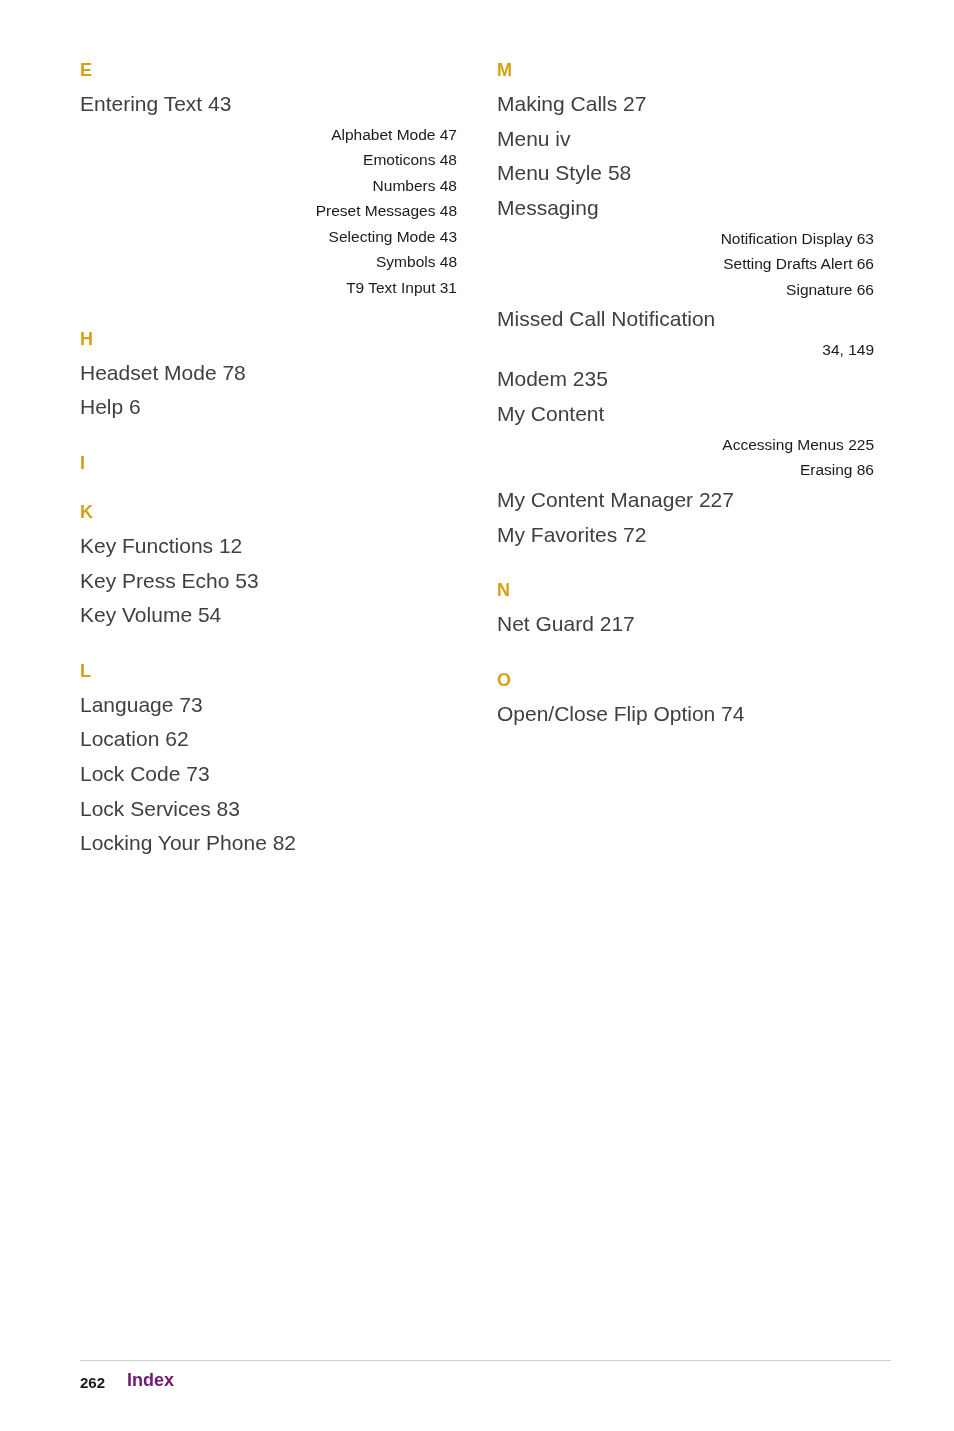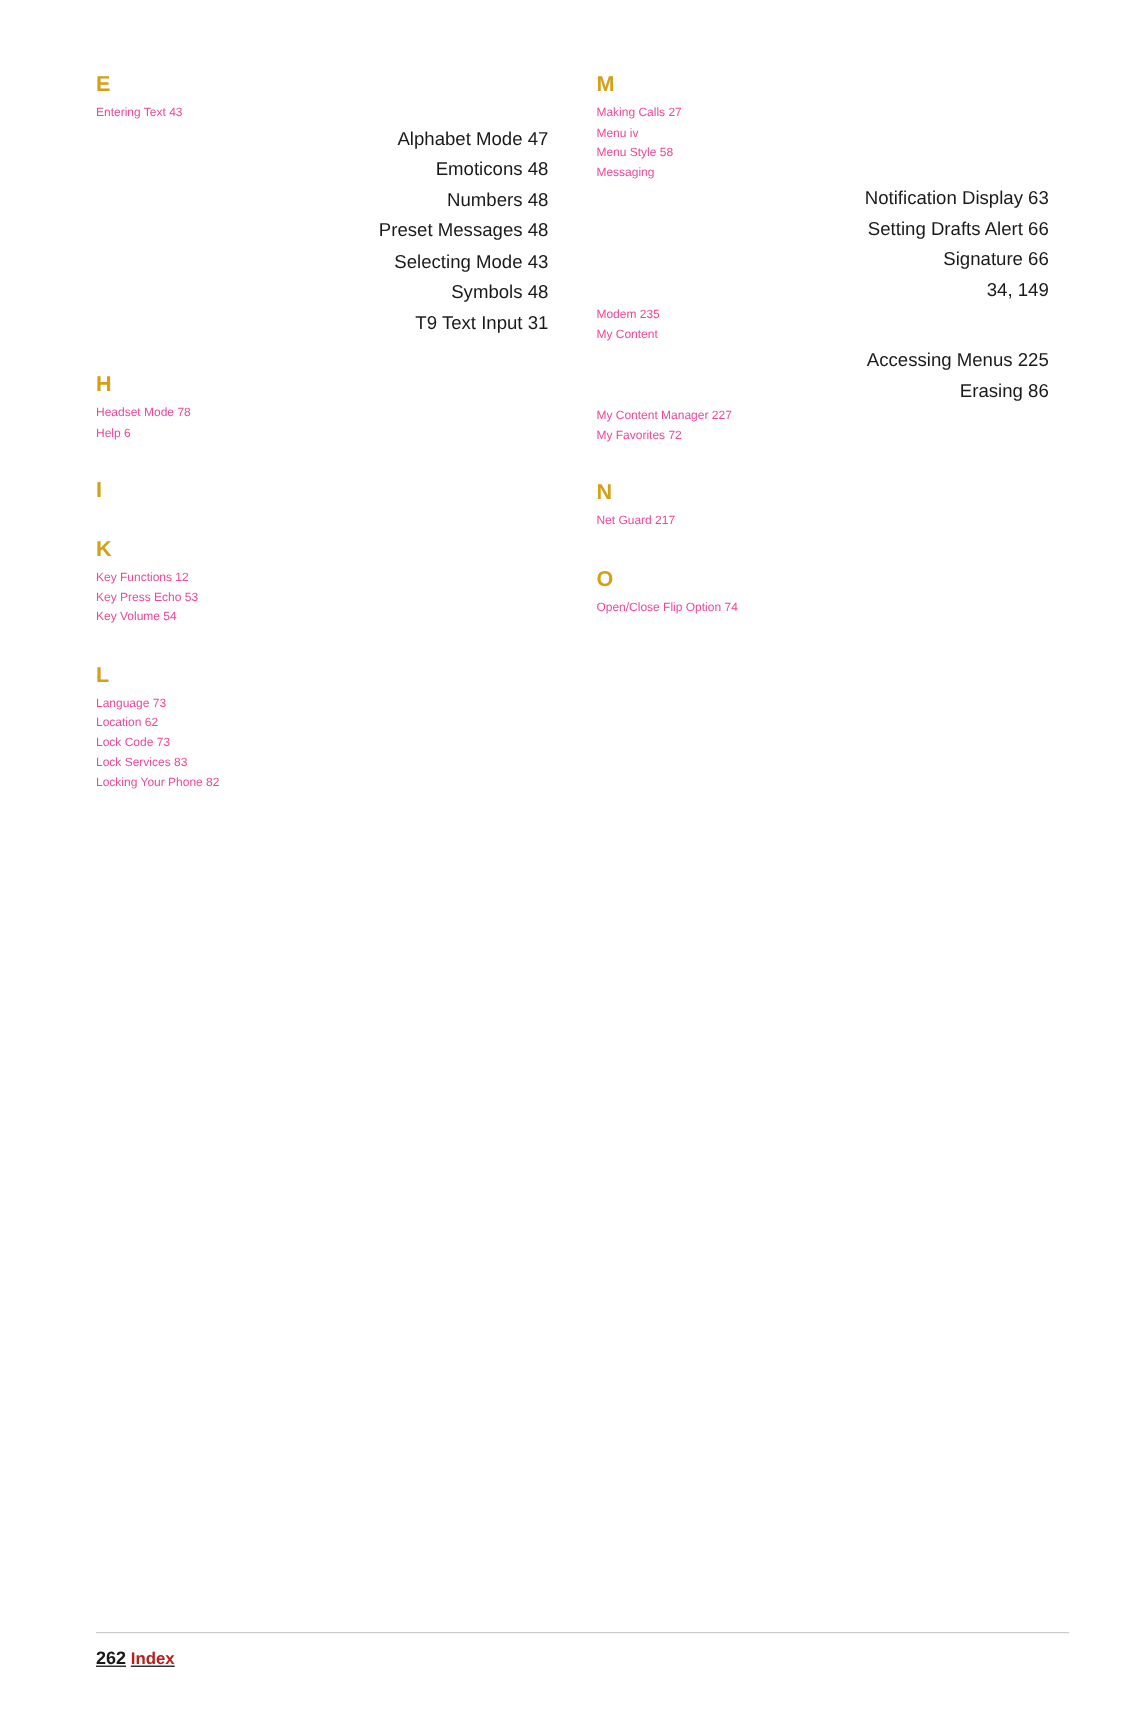--- a/index.html
+++ b/index.html
@@ -44,53 +44,52 @@
       margin-bottom: 6px;
     }
 
     .entry {
       font-size: 15.5px;
       color: #1a1a1a;
       line-height: 1.6;
     }
 
     .entry-main {
-      font-size: 10px;
-      color: #ec4899;
+      font-size: 21px;
+      color: #404040;
       line-height: 1.65;
     }
 
     .entry-sub {
       font-size: 15.5px;
       color: #1a1a1a;
       line-height: 1.65;
       padding-left: 28px;
       text-align: right;
     }
 
     .footer {
       position: absolute;
       bottom: 40px;
       left: 80px;
       display: flex;
-      align-items: flex-start;
-      gap: 4px;
-      text-decoration: underline;
+      align-items: flex-end;
+      gap: 22px;
     }
 
     .footer-page {
       font-size: 15px;
       font-weight: bold;
       color: #1a1a1a;
     }
 
     .footer-label {
-      font-size: 14px;
+      font-size: 18px;
       font-weight: bold;
-      color: #b91c1c;
+      color: #701a75;
     }
 
     .footer-divider {
       width: 85%;
       height: 1px;
       background: #cccccc;
       position: absolute;
       bottom: 70px;
       left: 80px;
     }
@@ -146,20 +145,21 @@
 
       <div class="section">
         <div class="section-letter">M</div>
         <div class="entry entry-main">Making Calls 27</div>
         <div class="entry entry-main">Menu iv</div>
         <div class="entry entry-main">Menu Style 58</div>
         <div class="entry entry-main">Messaging</div>
         <div class="entry entry-sub">Notification Display 63</div>
         <div class="entry entry-sub">Setting Drafts Alert 66</div>
         <div class="entry entry-sub">Signature 66</div>
+        <div class="entry entry-main">Missed Call Notification</div>
         <div class="entry entry-sub">34, 149</div>
         <div class="entry entry-main">Modem 235</div>
         <div class="entry entry-main">My Content</div>
         <div class="entry entry-sub">Accessing Menus 225</div>
         <div class="entry entry-sub">Erasing 86</div>
         <div class="entry entry-main">My Content Manager 227</div>
         <div class="entry entry-main">My Favorites 72</div>
       </div>
 
       <div class="section">

